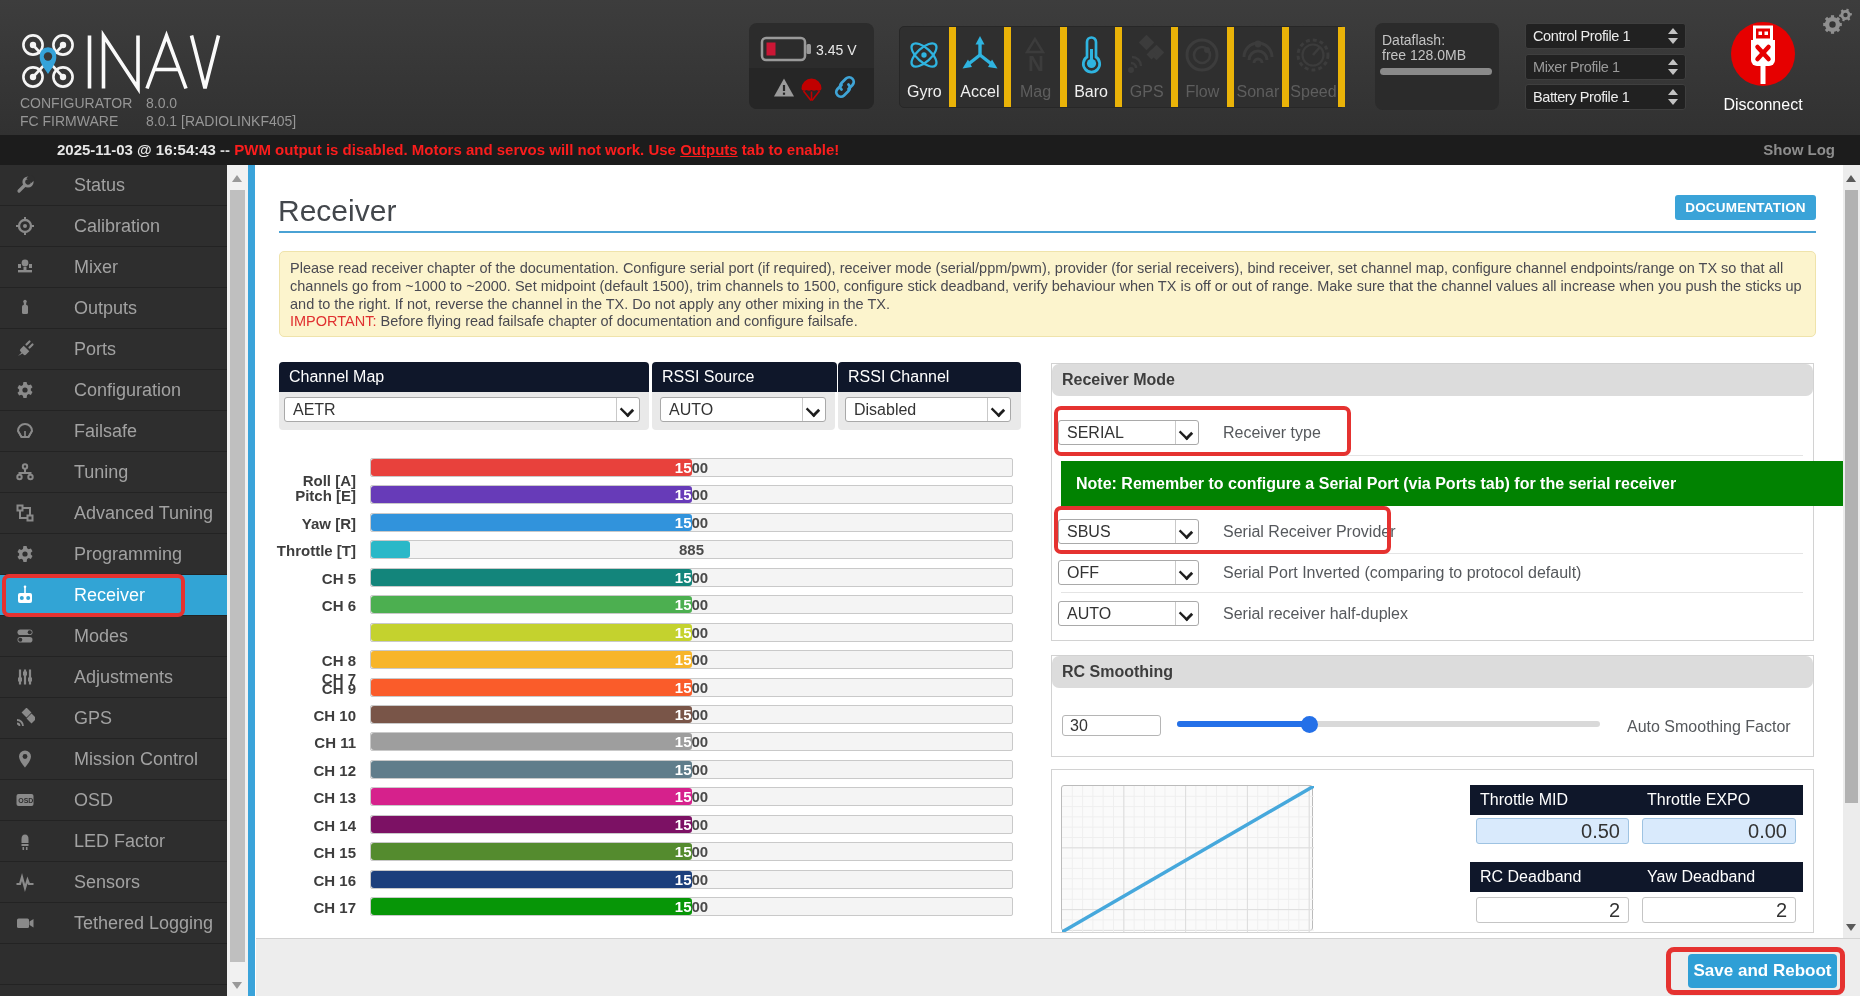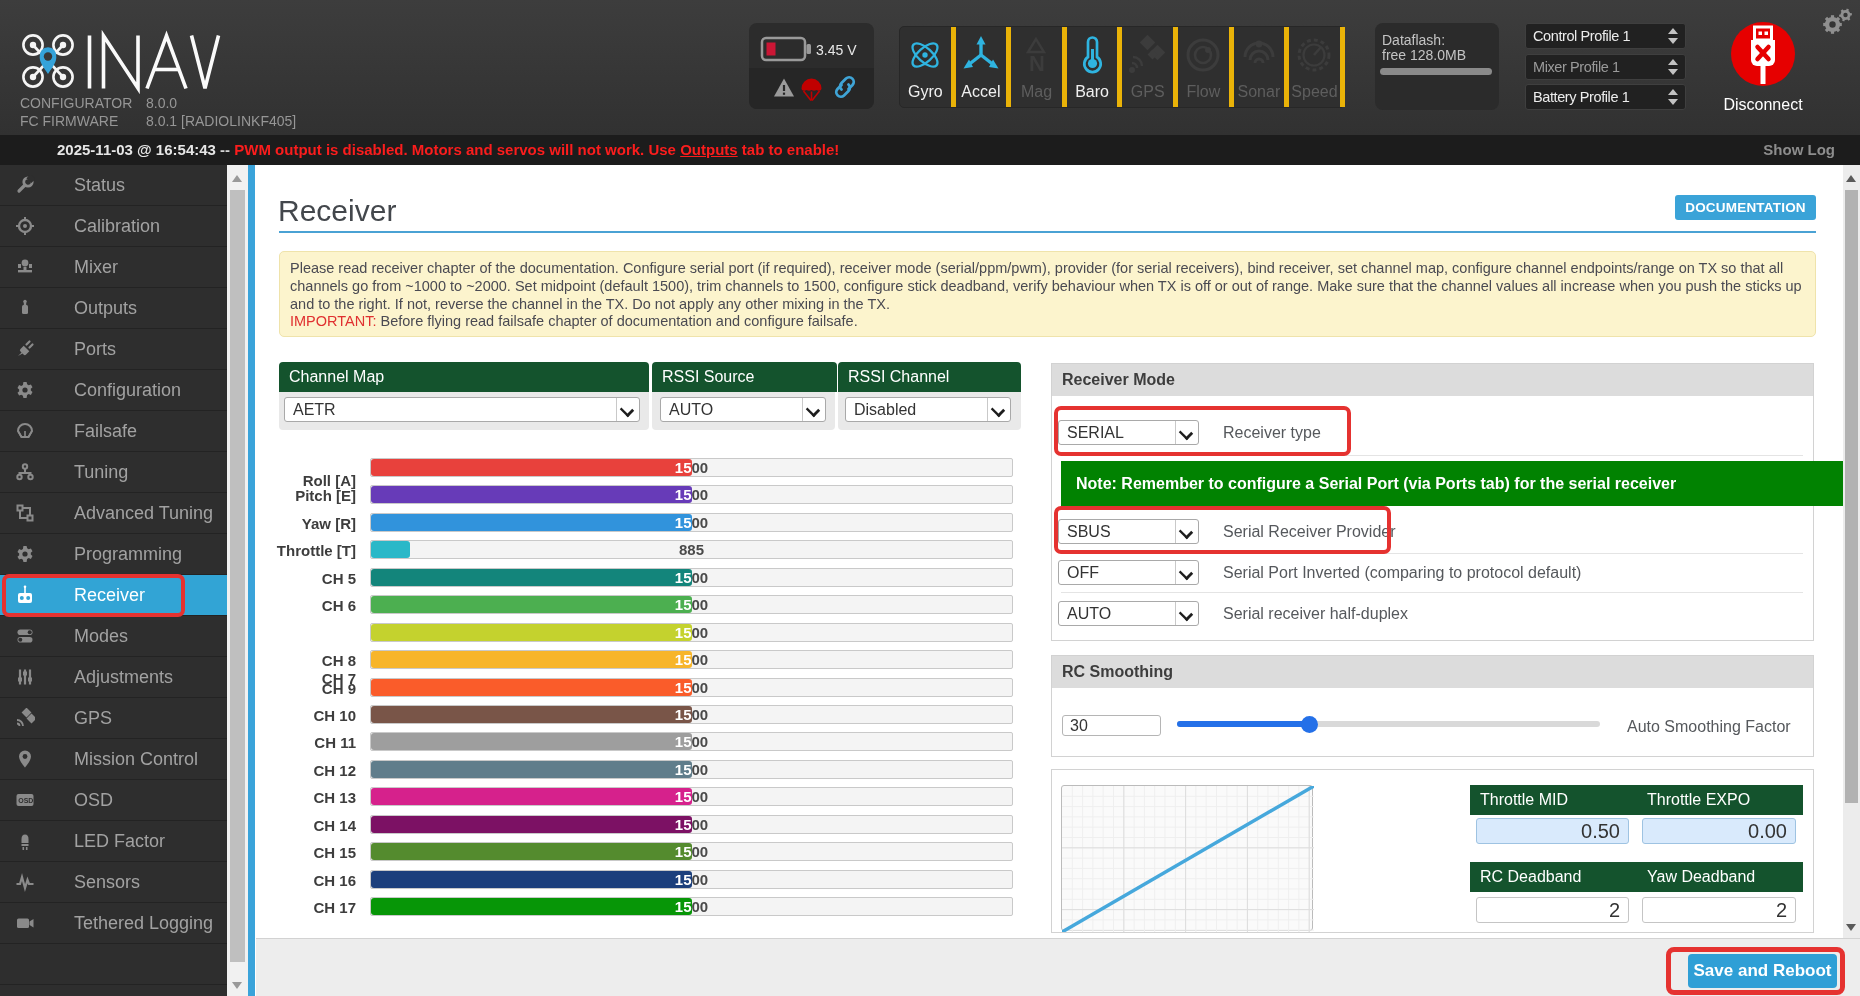--- a/index.html
+++ b/index.html
@@ -10,21 +10,21 @@
   background:linear-gradient(#3d3d3d, #313131); }
 #logbar { position:absolute; left:0; top:135px; width:1860px; height:30px; background:#1c1c1c;
   font-size:15px; font-weight:bold; color:#e6e6e6; line-height:30px;padding-left:44px; }
 #logbar .red { color:#fb1d1d; }
 .psel { position:absolute; left:1525px; width:161px; height:26px; background:#212121; border:1px solid #3f3f3f;
   border-radius:3px; font-size:14.5px; letter-spacing:-0.4px; line-height:25px; padding-left:7px; }
 .psel:before { content:""; position:absolute; right:7px; top:4px; width:0; height:0;
   border-left:5px solid transparent; border-right:5px solid transparent; border-bottom:6.5px solid #c3c3c3; }
 .psel:after { content:""; position:absolute; right:7px; top:14px; width:0; height:0;
   border-left:5px solid transparent; border-right:5px solid transparent; border-top:6.5px solid #c3c3c3; }
-.scell { position:absolute; top:0; width:55.6px; height:80px; border-right:5px solid #eab308; }
+.scell { position:absolute; top:0; width:55.6px; height:80px; border-right:7px solid #eab308; }
 .scell .sl { position:absolute; bottom:6px; width:100%; text-align:center; font-size:16px; color:#5e5e5e; }
 .scell.on .sl { color:#f0f0f0; }
 .scell svg { position:absolute; left:50%; top:28px; transform:translate(-50%,-50%); }
 #showlog { position:absolute; right:25px; top:0; color:#8d8d8d; font-weight:bold; }
 
 #sidebar { position:absolute; left:0; top:165px; width:227px; height:831px; background:#2e2e2e; }
 .mi { position:relative; height:41px; border-bottom:1px solid #232323; color:#a2a2a2; font-size:18px; }
 .mi .lbl { position:absolute; left:42px; top:50%; transform:translateY(-50%);margin-left:32px; }
 .mi svg { position:absolute; left:15px; top:50%; transform:translateY(-50%); }
 .mi.active { background:#32a4d5; color:#fff; }
@@ -35,37 +35,37 @@
 
 #content { position:absolute; left:256px; top:165px; width:1587px; height:773px; background:#fff; }
 #ctitle { position:absolute; left:22px; top:29px; font-size:30px; color:#43474c; }
 #docbtn { position:absolute; left:1419px; top:30px; width:141px; height:25px; background:#3aa3d8; border-radius:3px;
   color:#fff; font-weight:bold; font-size:13.5px; text-align:center; line-height:25px; letter-spacing:0.2px; }
 #chr { position:absolute; left:23px; top:66px; width:1537px; height:2px; background:#4aa2d4; }
 #ynote { position:absolute; left:23px; top:86px; width:1537px; height:86px; background:#fcf4cd;
   border:1px solid #efe3ab; border-radius:5px; padding:8px 10px; font-size:14.5px; line-height:17.8px; overflow:hidden; color:#4a4a52; }
 #ynote .red { color:#e03030; }
 
-.thead { position:absolute; height:30px; background:#14532d; color:#fff; font-size:16px; line-height:30px;
+.thead { position:absolute; height:30px; background:#0f172a; color:#fff; font-size:16px; line-height:30px;
   border-radius:4px 4px 0 0; padding-left:10px; }
 .trow { position:absolute; height:38px; background:#e9e9e9; border-radius:0 0 4px 4px; }
 .sel { position:absolute; background:#fff; border:1px solid #a9a9a9; border-radius:3px; height:25px;
   font-size:16px; color:#333; line-height:23px; padding-left:8px; }
 .sel:after { content:""; position:absolute; right:6px; top:6px; width:9px; height:9px;
   border-right:3px solid #1e1e1e; border-bottom:3px solid #1e1e1e; transform:rotate(45deg) scale(0.95,0.75); transform-origin:center; }
 .sel:before { content:""; position:absolute; right:22px; top:0; bottom:0; width:1px; background:#c9c9c9; }
 
 .chlabel { position:absolute; width:100px; text-align:right; font-size:15px; font-weight:bold; color:#3d3d3d; }
 .chbar { position:absolute; left:114px; width:643px; height:19px; background:#f4f4f4; border:1px solid #c9c9c9; border-radius:2px; }
 .chbar .dtxt { position:absolute; left:0; top:0; width:641px; text-align:center; font-size:15px; font-weight:bold; color:#4a4a4a; line-height:17px; }
 .chbar .fill { position:absolute; left:0; top:0; height:17px; overflow:hidden; border-radius:3px; }
 .chbar .fill .wtxt { position:absolute; left:0; top:0; width:641px; text-align:center; font-size:15px; font-weight:bold; color:#fff; line-height:17px; }
 
 .rbox { position:absolute; left:795px; width:763px; border:1px solid #d2d2d2; background:#fff; }
-.rbox .bhead { height:32px; background:#dcdcdc; font-size:16px; font-weight:bold; color:#3d3d3d; line-height:32px; padding-left:10px; }
+.rbox .bhead { height:32px; background:#dcdcdc; font-size:16px; font-weight:bold; color:#3d3d3d; line-height:32px; padding-left:10px;border-radius:7px; }
 .rlabel { position:absolute; font-size:16px; color:#55585c; }
 .redbox { position:absolute; border:4px solid #e53230; border-radius:7px; z-index:5; }
 .sep { position:absolute; height:1px; background:#e4e4e4; }
 
 #footer { position:absolute; left:256px; top:938px; width:1604px; height:58px; background:#ededed; border-top:1px solid #d2d2d2; }
 #savebtn { position:absolute; left:1432px; top:15px; width:149px; height:34px; background:#2f9fd6; border-radius:4px;
   color:#fff; font-weight:bold; font-size:17px; text-align:center; line-height:34px; }
 #saveredbox { position:absolute; left:1410px; top:8px; width:179px; height:48px; border:5px solid #e53230; border-radius:8px; }
 
 #cscroll { position:absolute; left:1843px; top:165px; width:17px; height:773px; background:#ececec; }

